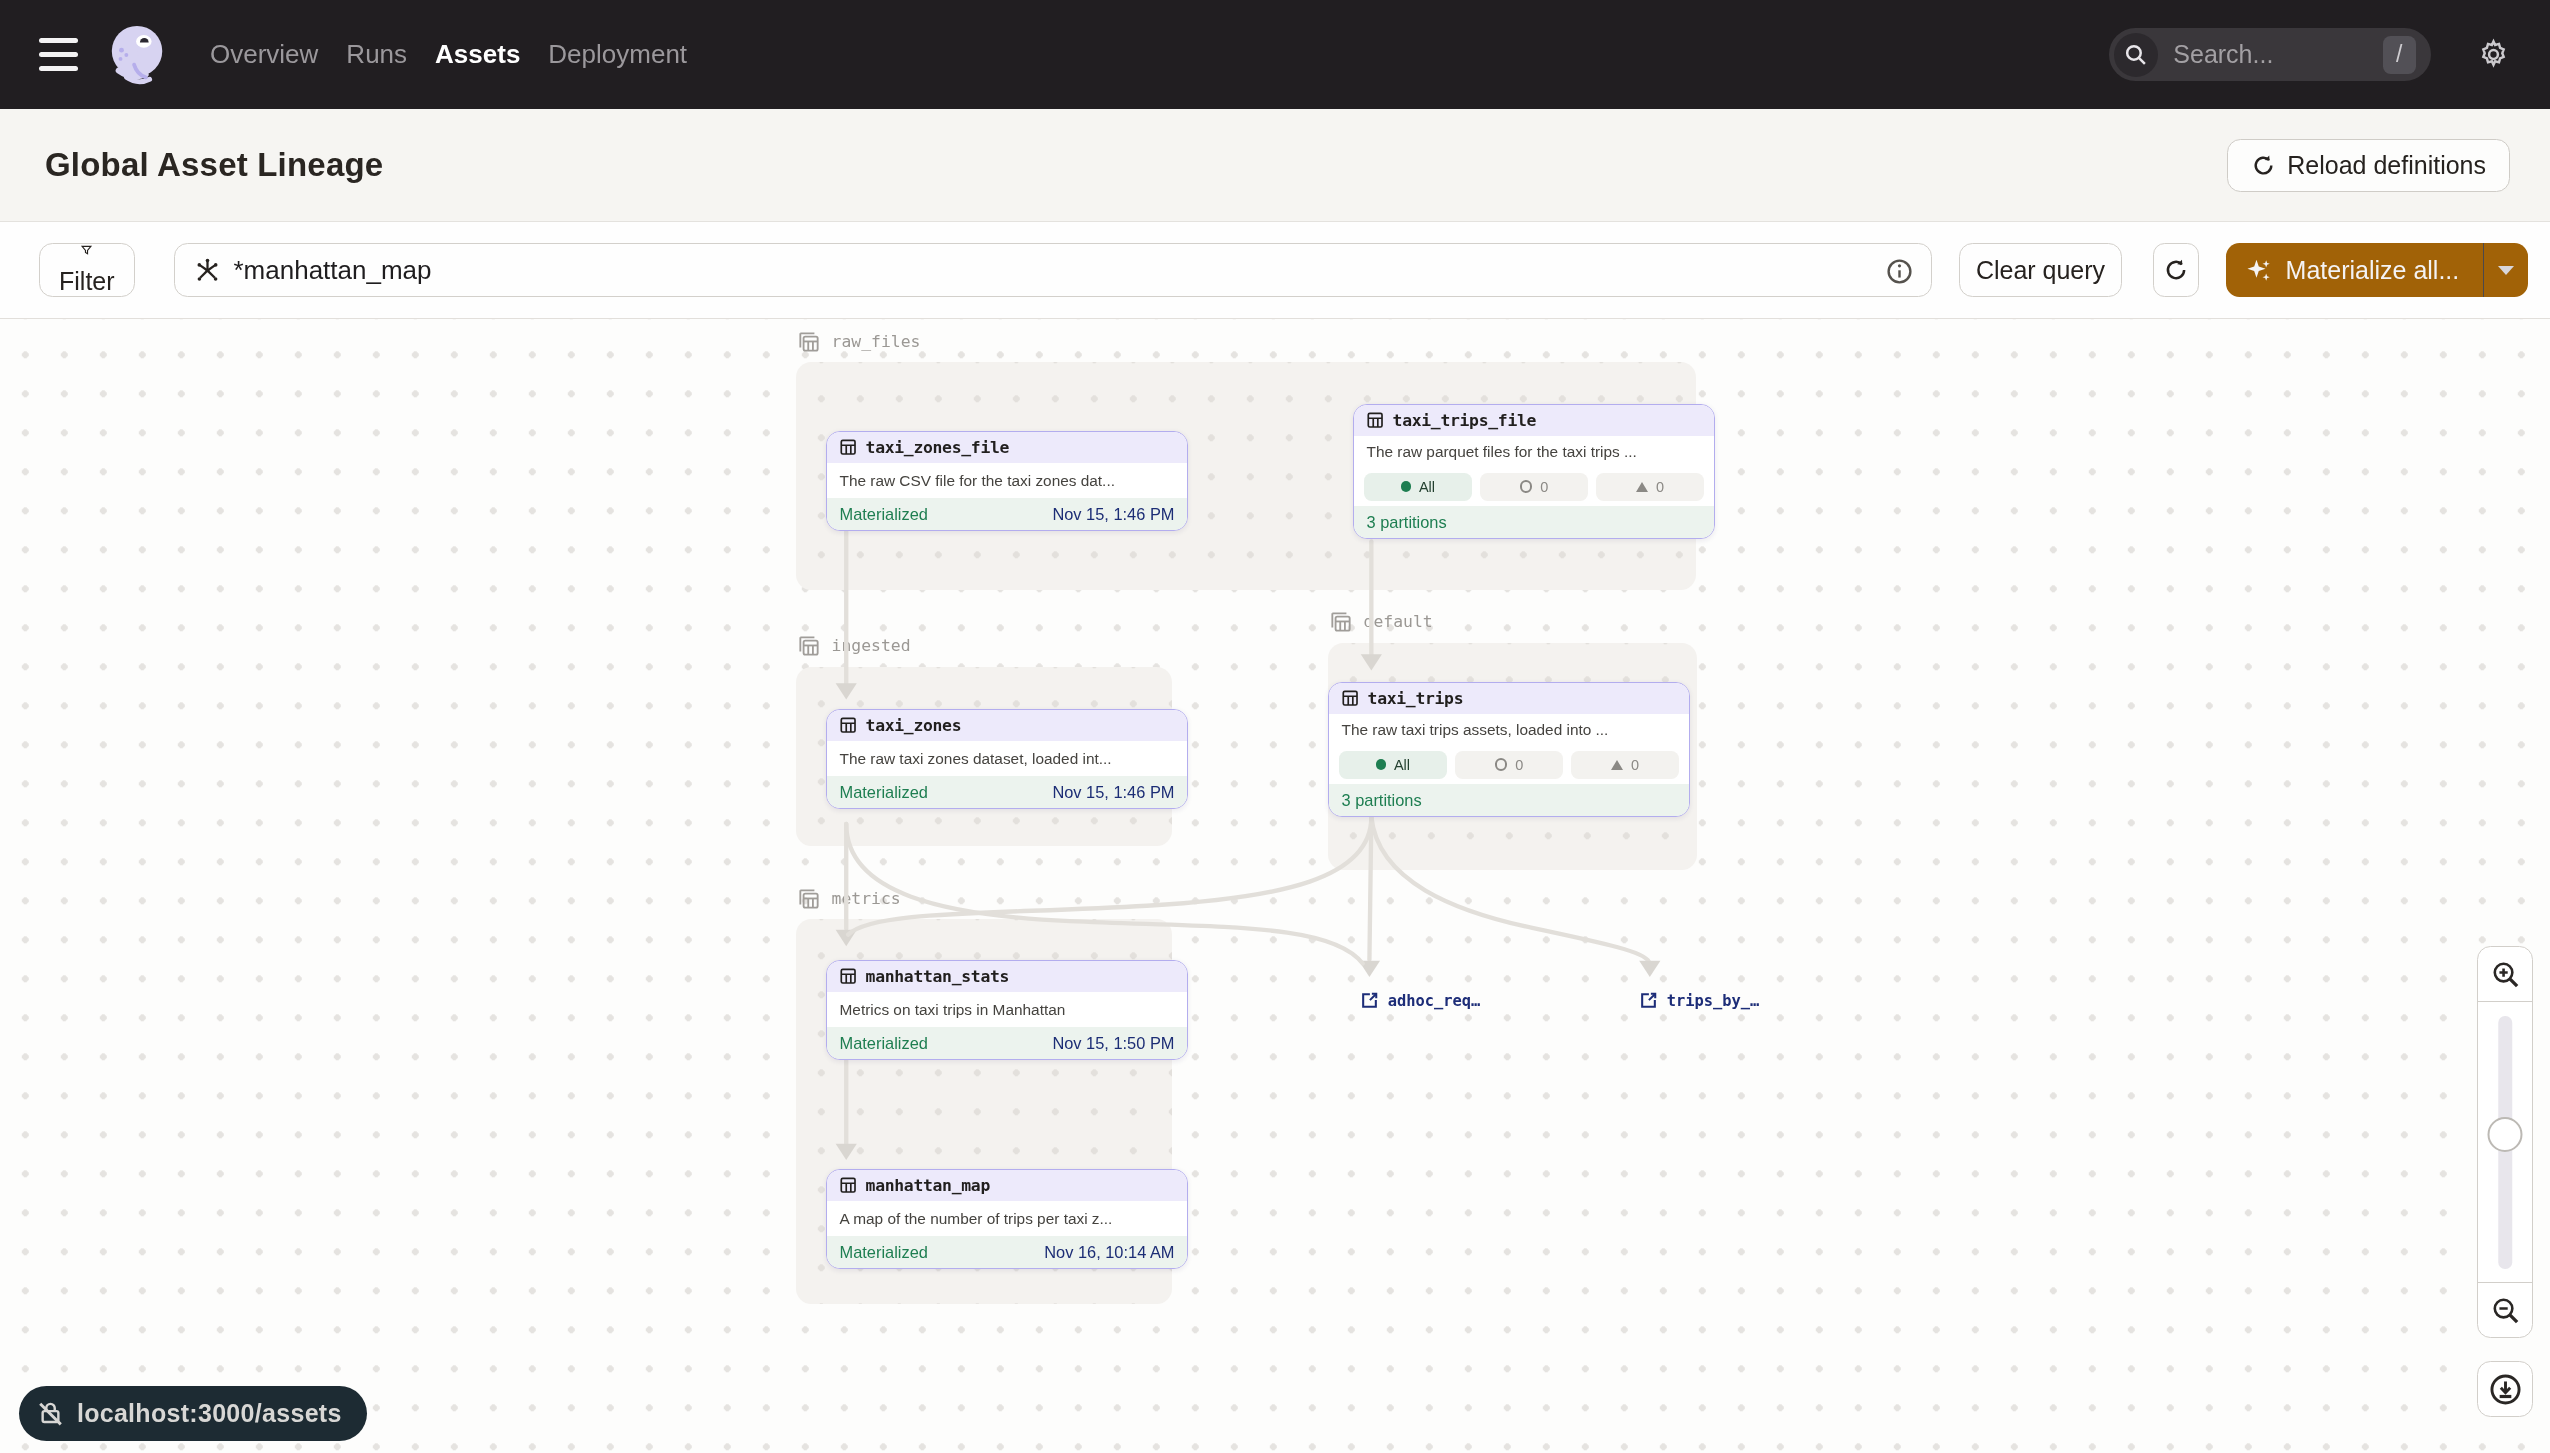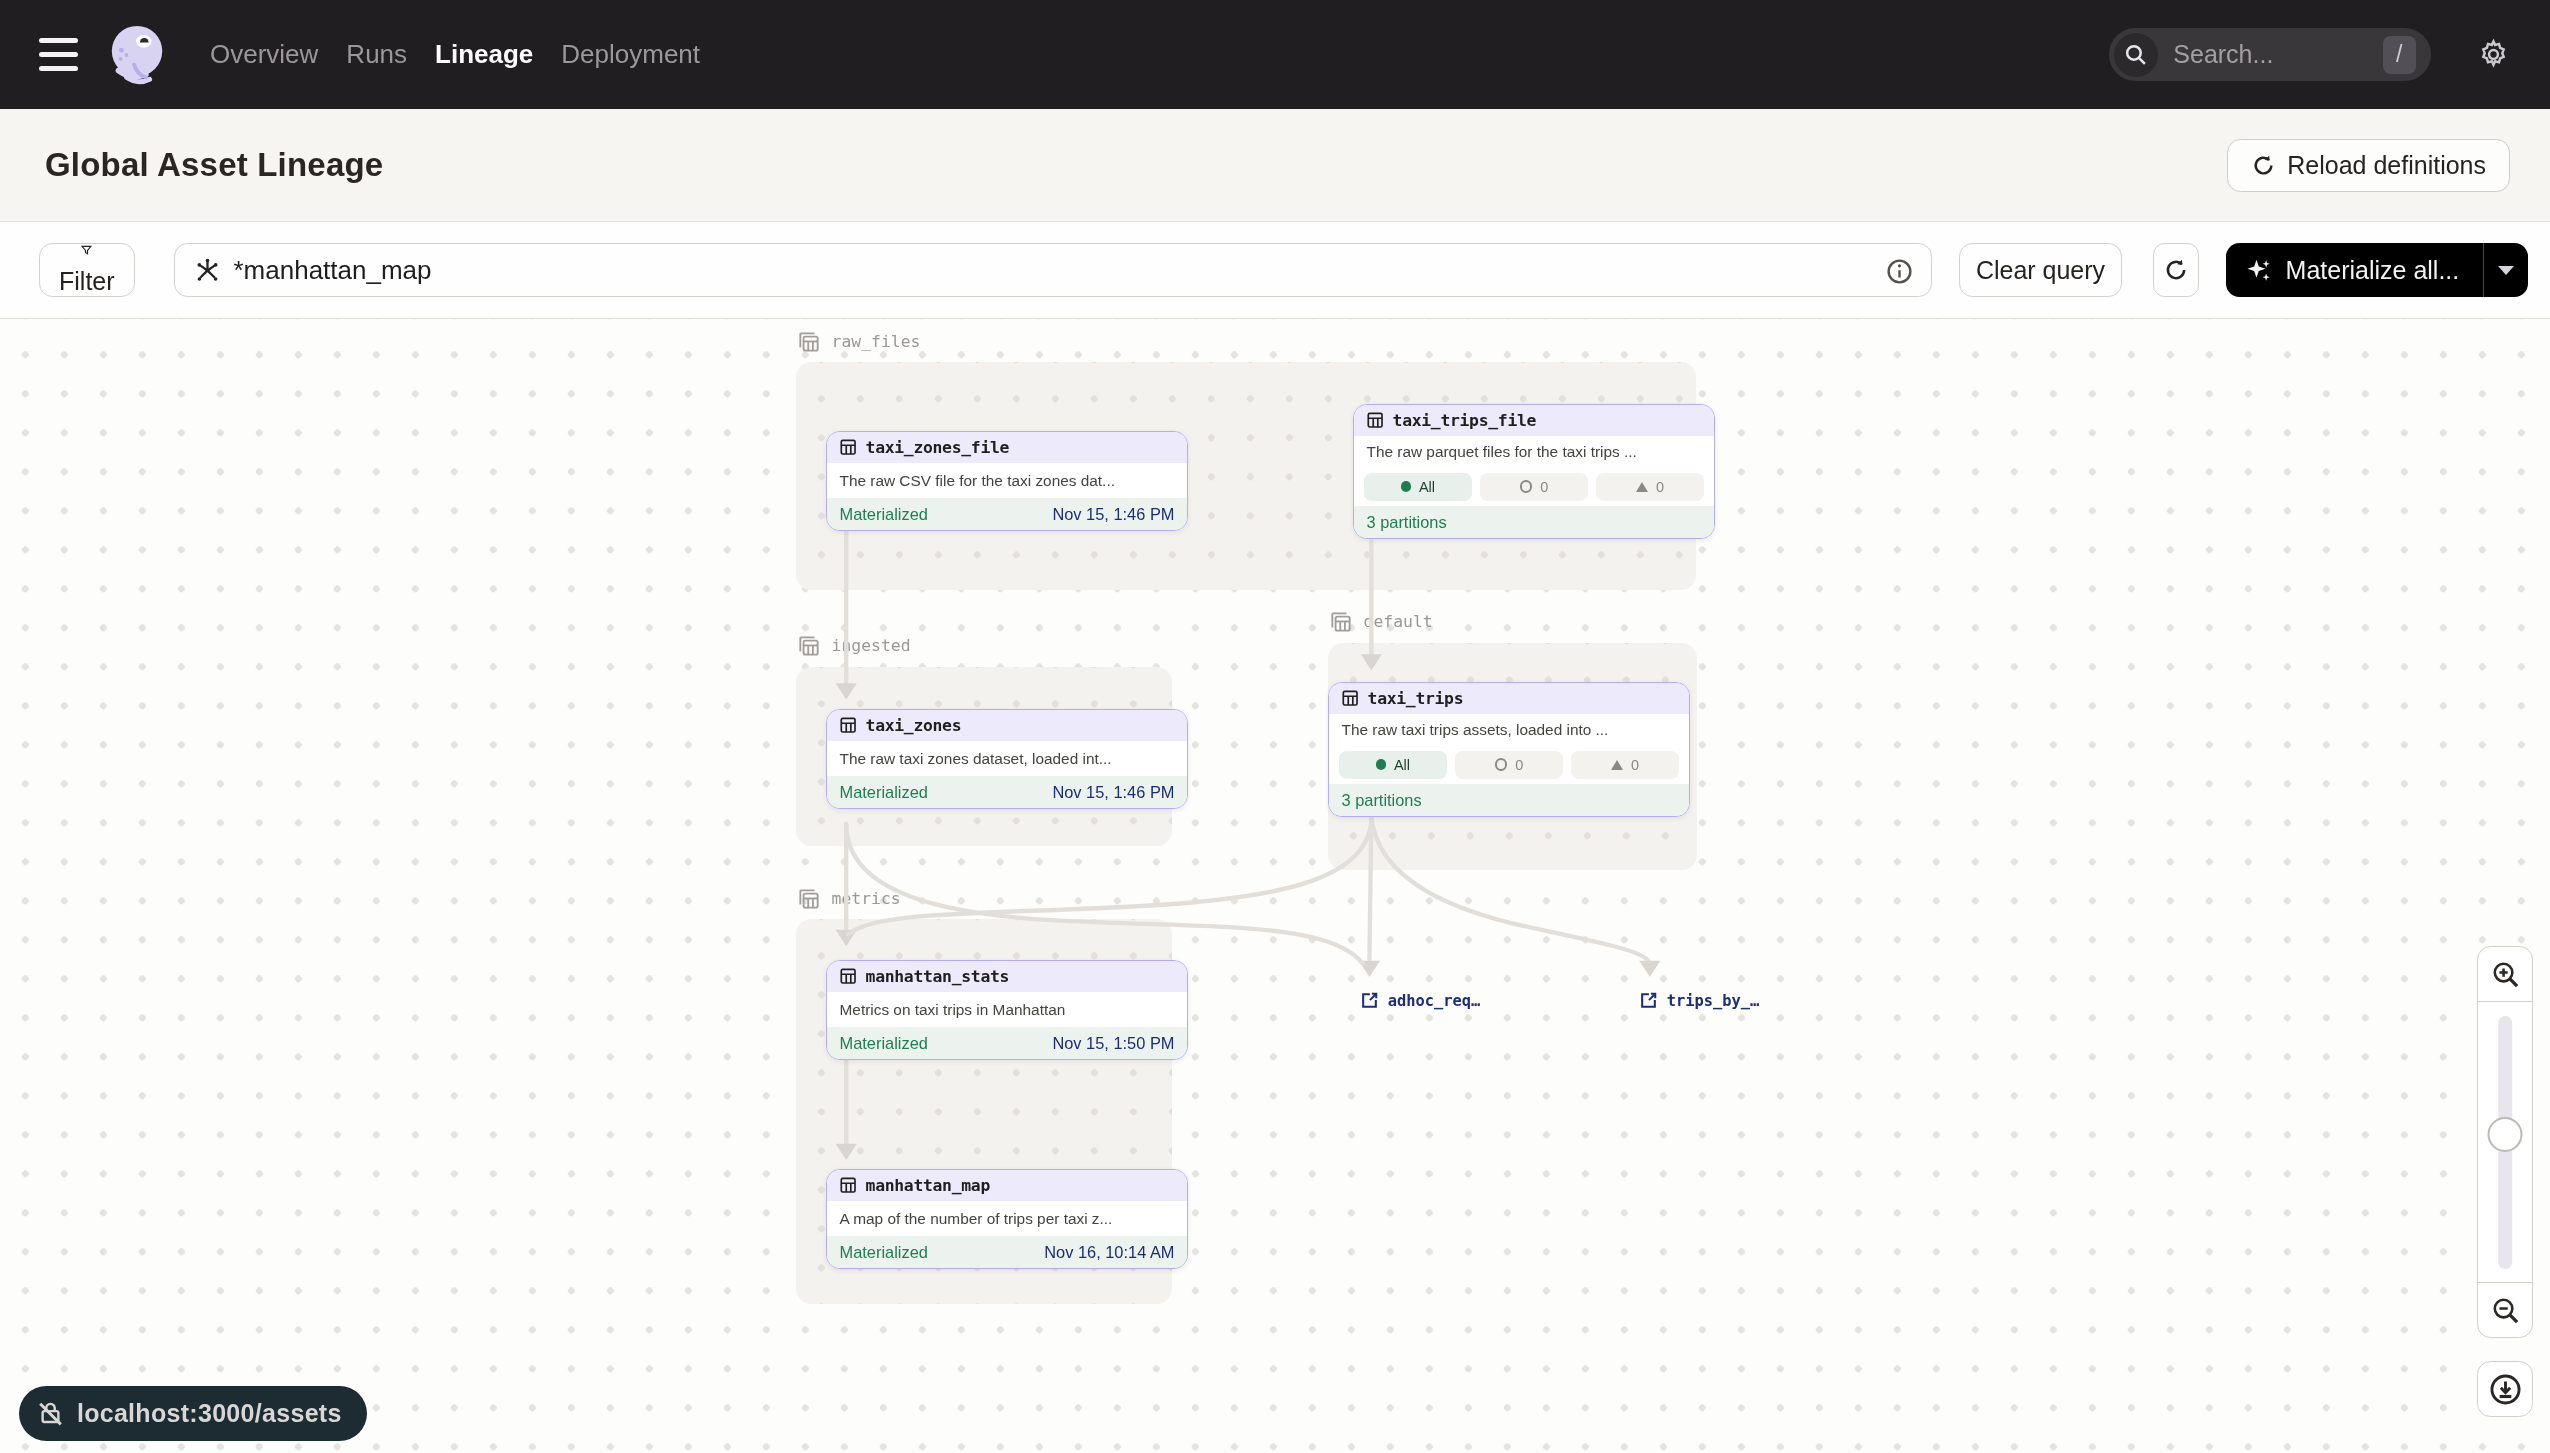--- a/index.html
+++ b/index.html
@@ -33,21 +33,21 @@
 
   
   .toolbar{position:absolute;left:0;top:222px;width:2550px;height:96px;background:#fefefe;border-bottom:1px solid #e2dfdb;z-index:9;}
   .tb{position:absolute;top:21px;height:54px;box-sizing:border-box;border:1.4px solid #d3d0cb;border-radius:13.5px;background:#fefefe;display:flex;align-items:center;font-size:25px;color:#26221f;cursor:pointer;}
   .filter-btn{left:39px;padding:0 19px;gap:10.6px;flex-direction:column;}
   .query-wrap{left:174px;width:1758px;padding:0 19px;gap:12.5px;cursor:text;}
   .query-text{font-size:26px;color:#1f1d1f;}
   .info-icon{position:absolute;right:17.3px;top:12.5px;}
   .clear-btn{left:1959px;width:163px;justify-content:center;}
   .refresh-btn{left:2153px;width:46px;justify-content:center;border-radius:11.6px;}
-  .materialize-btn{left:2226px;width:302px;background:#000000;border:none;color:#f4f3f4;overflow:hidden;padding:0;}
+  .materialize-btn{left:2226px;width:302px;background:#a16207;border:none;color:#f4f3f4;overflow:hidden;padding:0;}
   .mat-main{flex:1;display:flex;align-items:center;gap:11.6px;padding-left:19px;height:100%;}
   .mat-caret{width:44px;height:100%;border-left:1px solid #4b484c;display:flex;align-items:center;justify-content:center;}
   .caret-down{width:0;height:0;border-left:8.7px solid transparent;border-right:8.7px solid transparent;border-top:9.6px solid #d8d6da;}
 
   
   .canvas-bg{position:absolute;left:0;top:318px;width:2550px;height:1135px;background-color:#fdfdfc;
     background-image:radial-gradient(circle,#e5e3e0 3.3px,transparent 3.4px);background-size:39px 39px;background-position:5.8px 17.3px;z-index:1;}
   .graph-layer{position:absolute;left:0;top:0;width:2550px;height:1453px;z-index:2;}
   .group-box{position:absolute;background-color:#f4f2ef;border-radius:15.4px;
     background-image:radial-gradient(circle,#e3e0dc 3.3px,transparent 3.4px);background-size:39px 39px;background-position:5.8px 17.3px;}
@@ -327,21 +327,21 @@
     <path d="M30 44 q3 10 12 13" stroke="#b6aeeb" stroke-width="4" fill="none" stroke-linecap="round"></path>
     <ellipse cx="40" cy="20" rx="8" ry="6.5" fill="#ffffff"></ellipse>
     <path d="M36 21 a4.5 4.5 0 0 1 9 0 z" fill="#2a2730"></path>
     <circle cx="17" cy="29" r="2.5" fill="#b6aeeb"></circle>
     <circle cx="22" cy="34" r="2" fill="#b6aeeb"></circle>
     <circle cx="16" cy="38" r="2" fill="#b6aeeb"></circle>
   </svg>
   <div class="nav-items">
     <span class="nav-item">Overview</span>
     <span class="nav-item">Runs</span>
-    <span class="nav-item active">Lineage</span>
+    <span class="nav-item active">Assets</span>
     <span class="nav-item">Deployment</span>
   </div>
   <div class="nav-right">
     <div class="search-pill">
       <div class="search-icon-circle">
         <svg width="25" height="25" viewBox="0 0 24 24" fill="none" stroke="#e8e6ea" stroke-width="2.4">
             <circle cx="10.5" cy="10.5" r="6.5"></circle>
             <line x1="15.5" y1="15.5" x2="21" y2="21"></line>
           </svg>
       </div>

